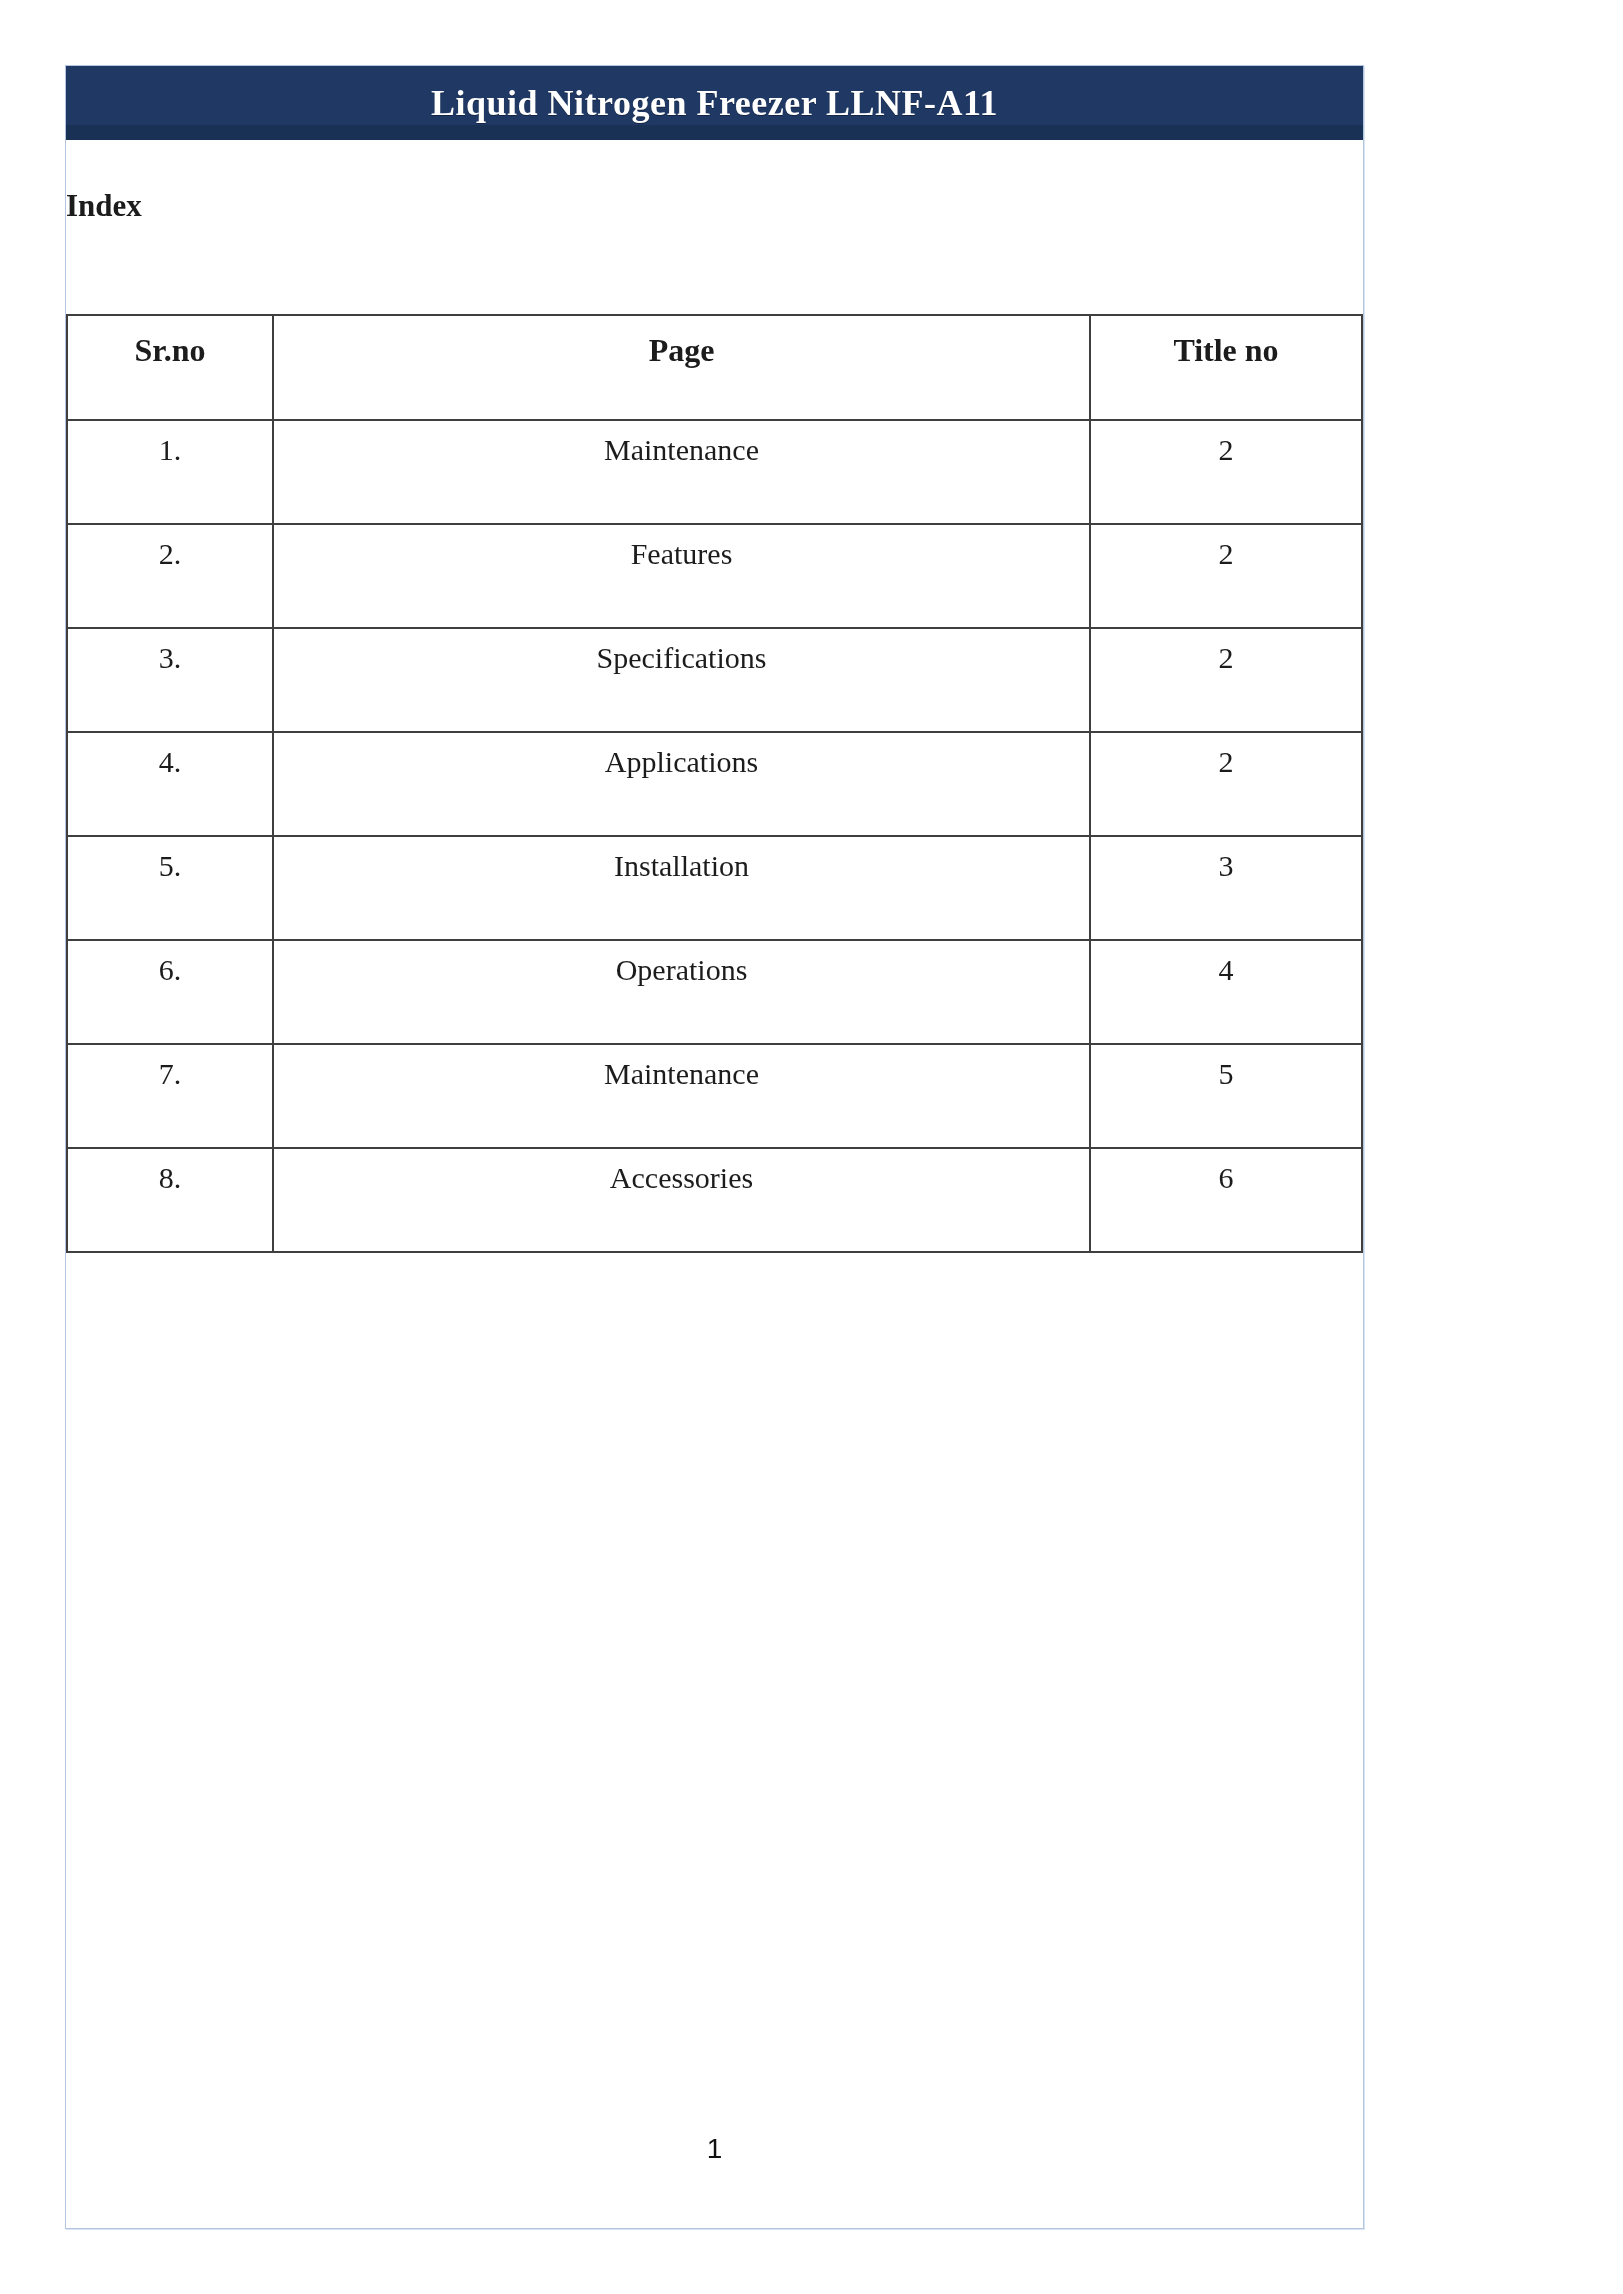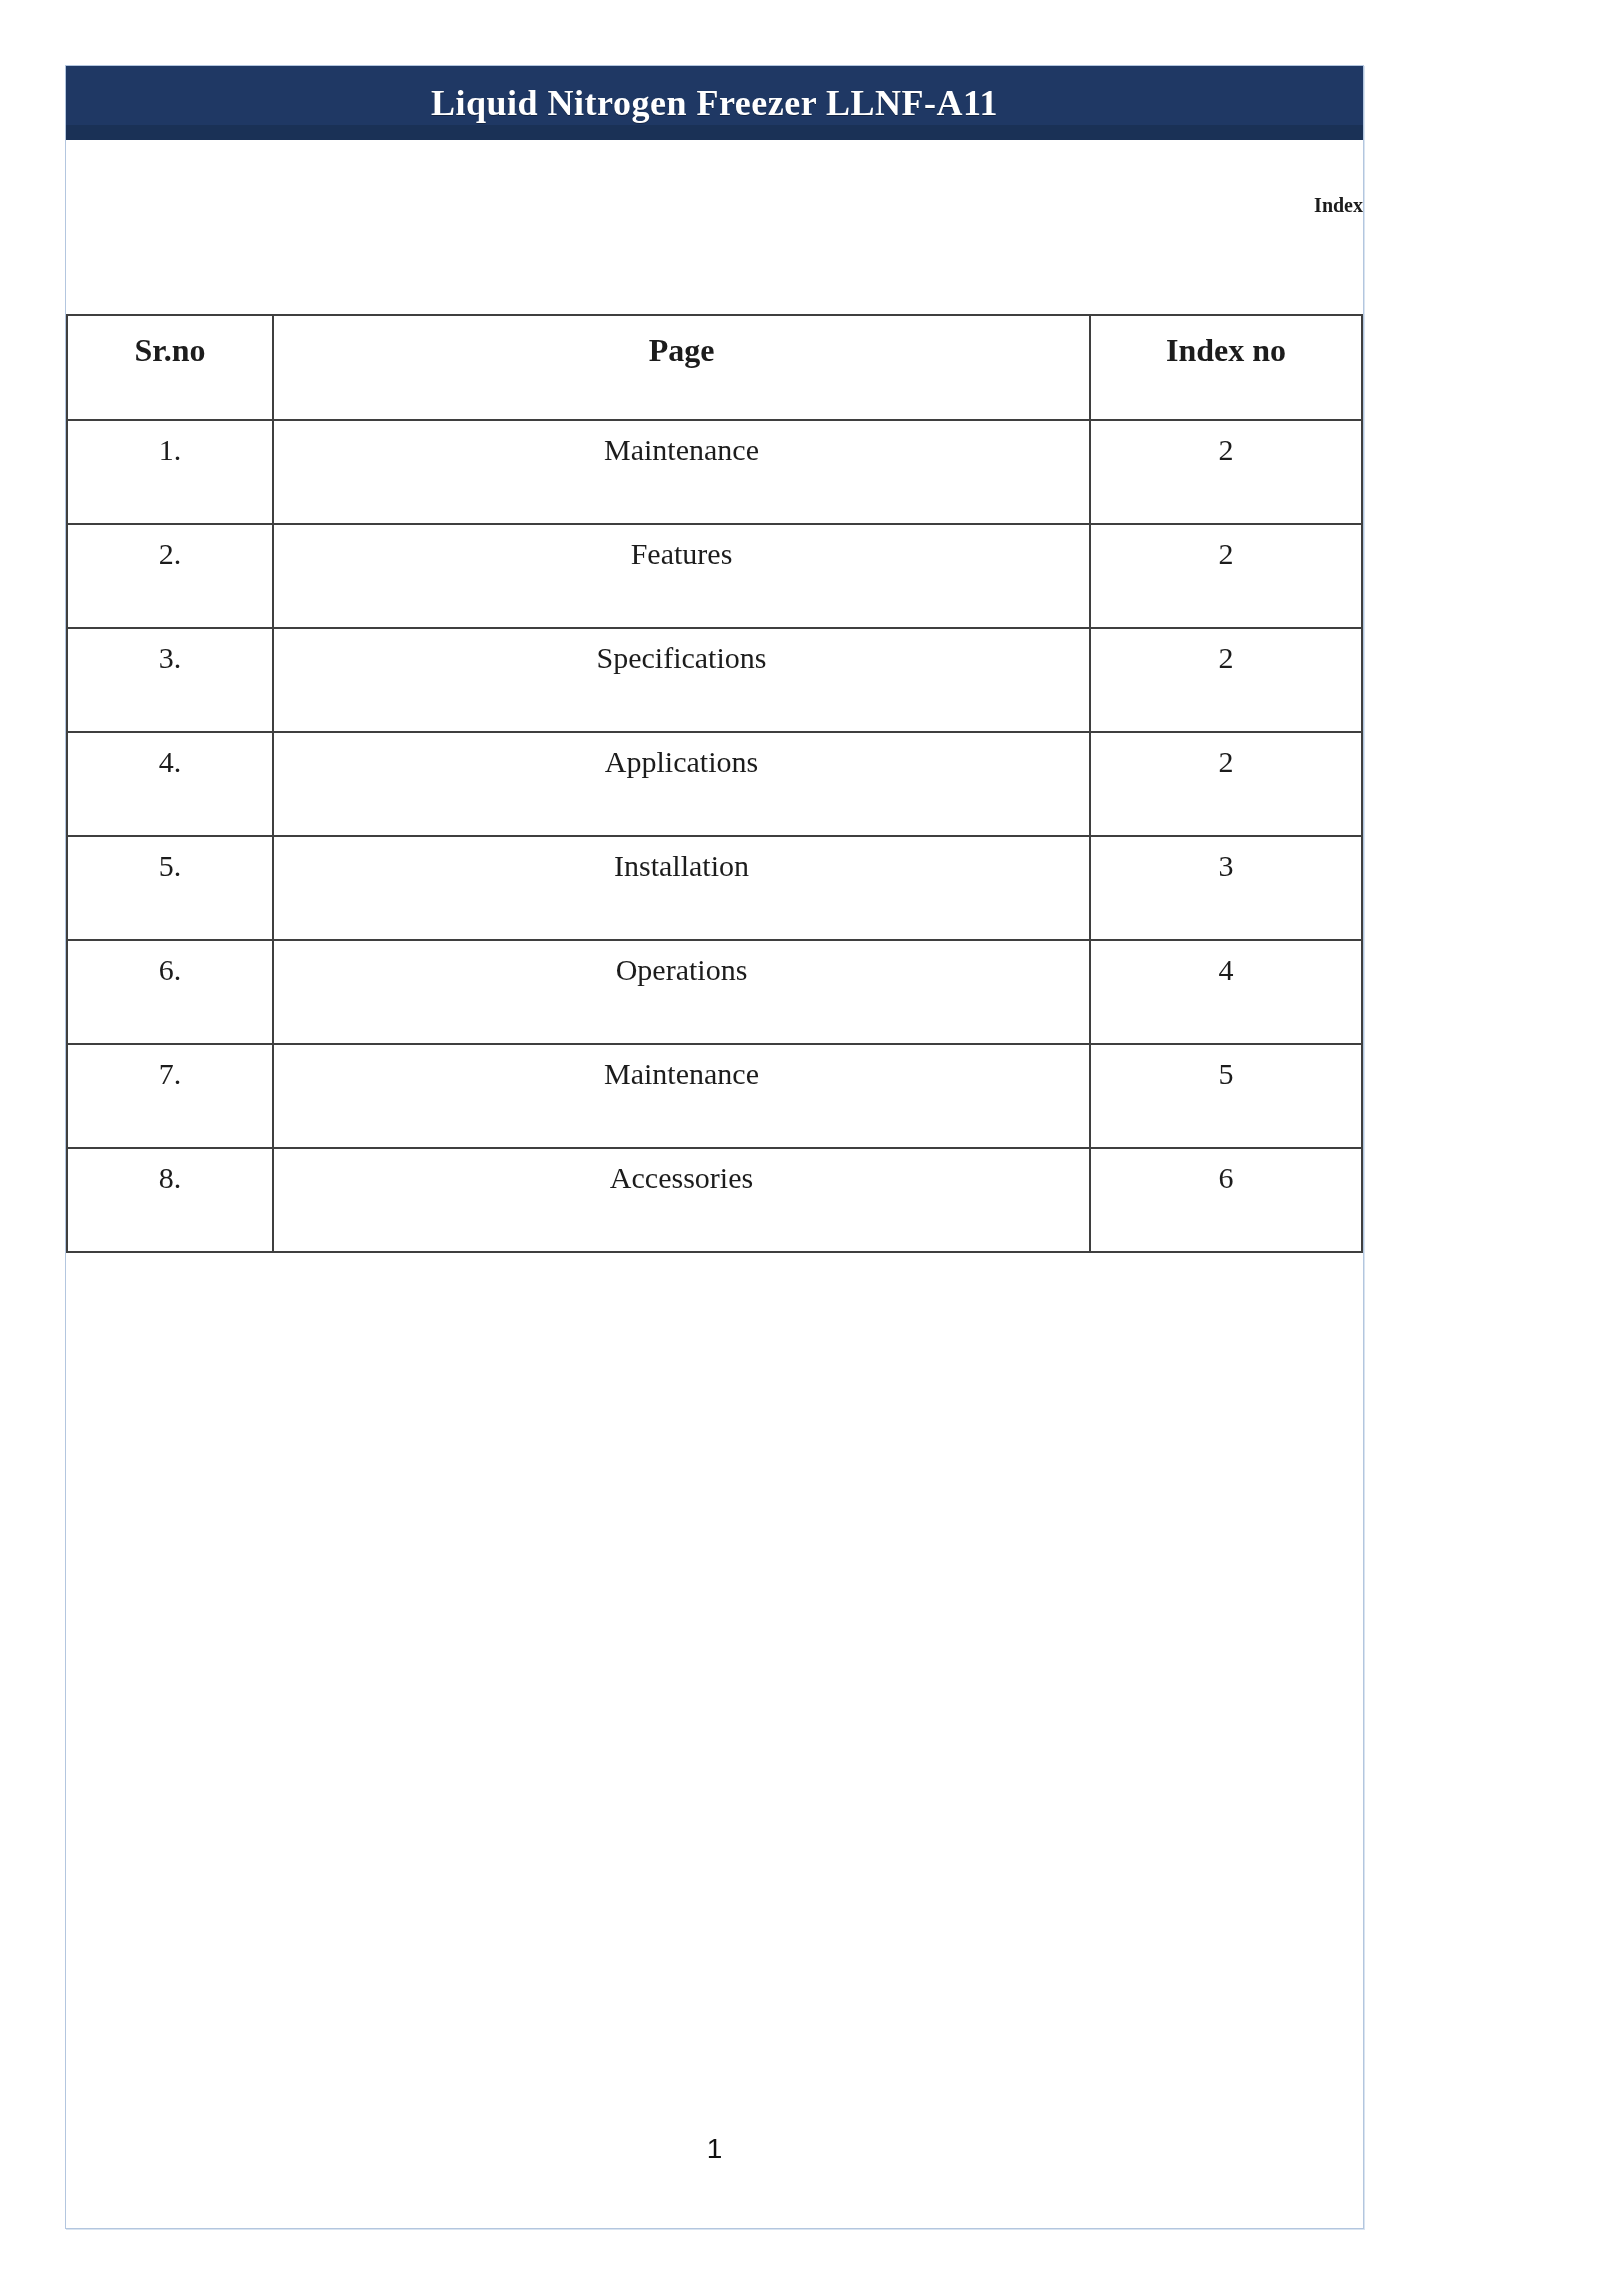--- a/index.html
+++ b/index.html
@@ -32,23 +32,23 @@
   }
   .header-bar .doc-title {
     color: #ffffff;
     font-weight: bold;
     font-size: 36px;
     letter-spacing: 0.5px;
     text-shadow: 0 1px 0 rgba(0,0,0,0.35);
   }
   .index-heading {
     margin: 47px 0 0 0;
-    text-align: right;
+    text-align: left;
     font-weight: bold;
-    font-size: 20px;
+    font-size: 31px;
     line-height: 37px;
   }
   table.toc {
     border-collapse: collapse;
     table-layout: fixed;
     width: 1296px;
     margin: 90px auto 0 auto;
   }
   table.toc col.c-sr   { width: 206px; }
   table.toc col.c-ti   { width: 817px; }
@@ -98,21 +98,21 @@
     <table class="toc">
       <colgroup>
         <col class="c-sr">
           <col class="c-ti">
           <col class="c-pg">
       </colgroup>
       <thead>
         <tr>
           <th>Sr.no</th>
           <th>Page</th>
-          <th>Index no</th>
+          <th>Title no</th>
         </tr>
       </thead>
       <tbody>
         <tr>
           <td>1.</td>
           <td>Maintenance</td>
           <td>2</td>
         </tr>
         <tr>
           <td>2.</td>

